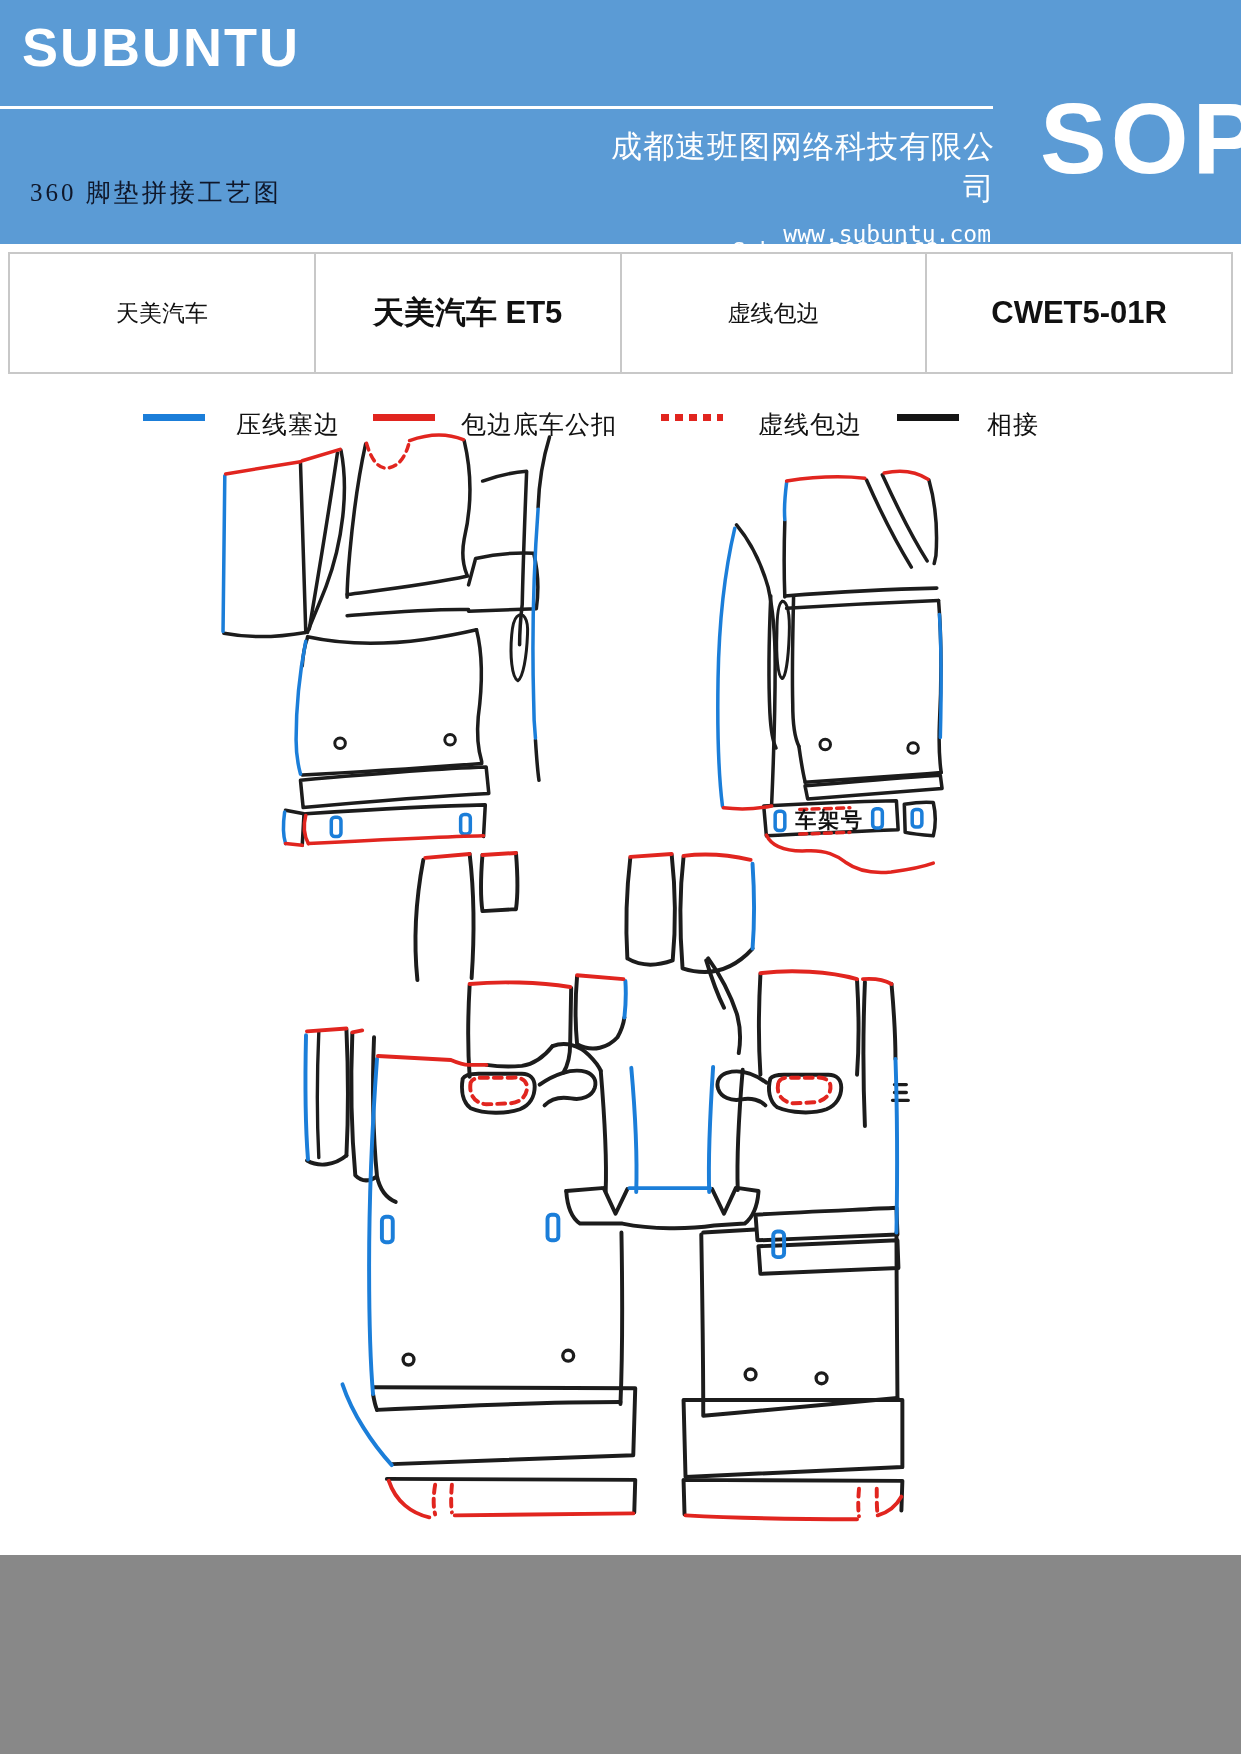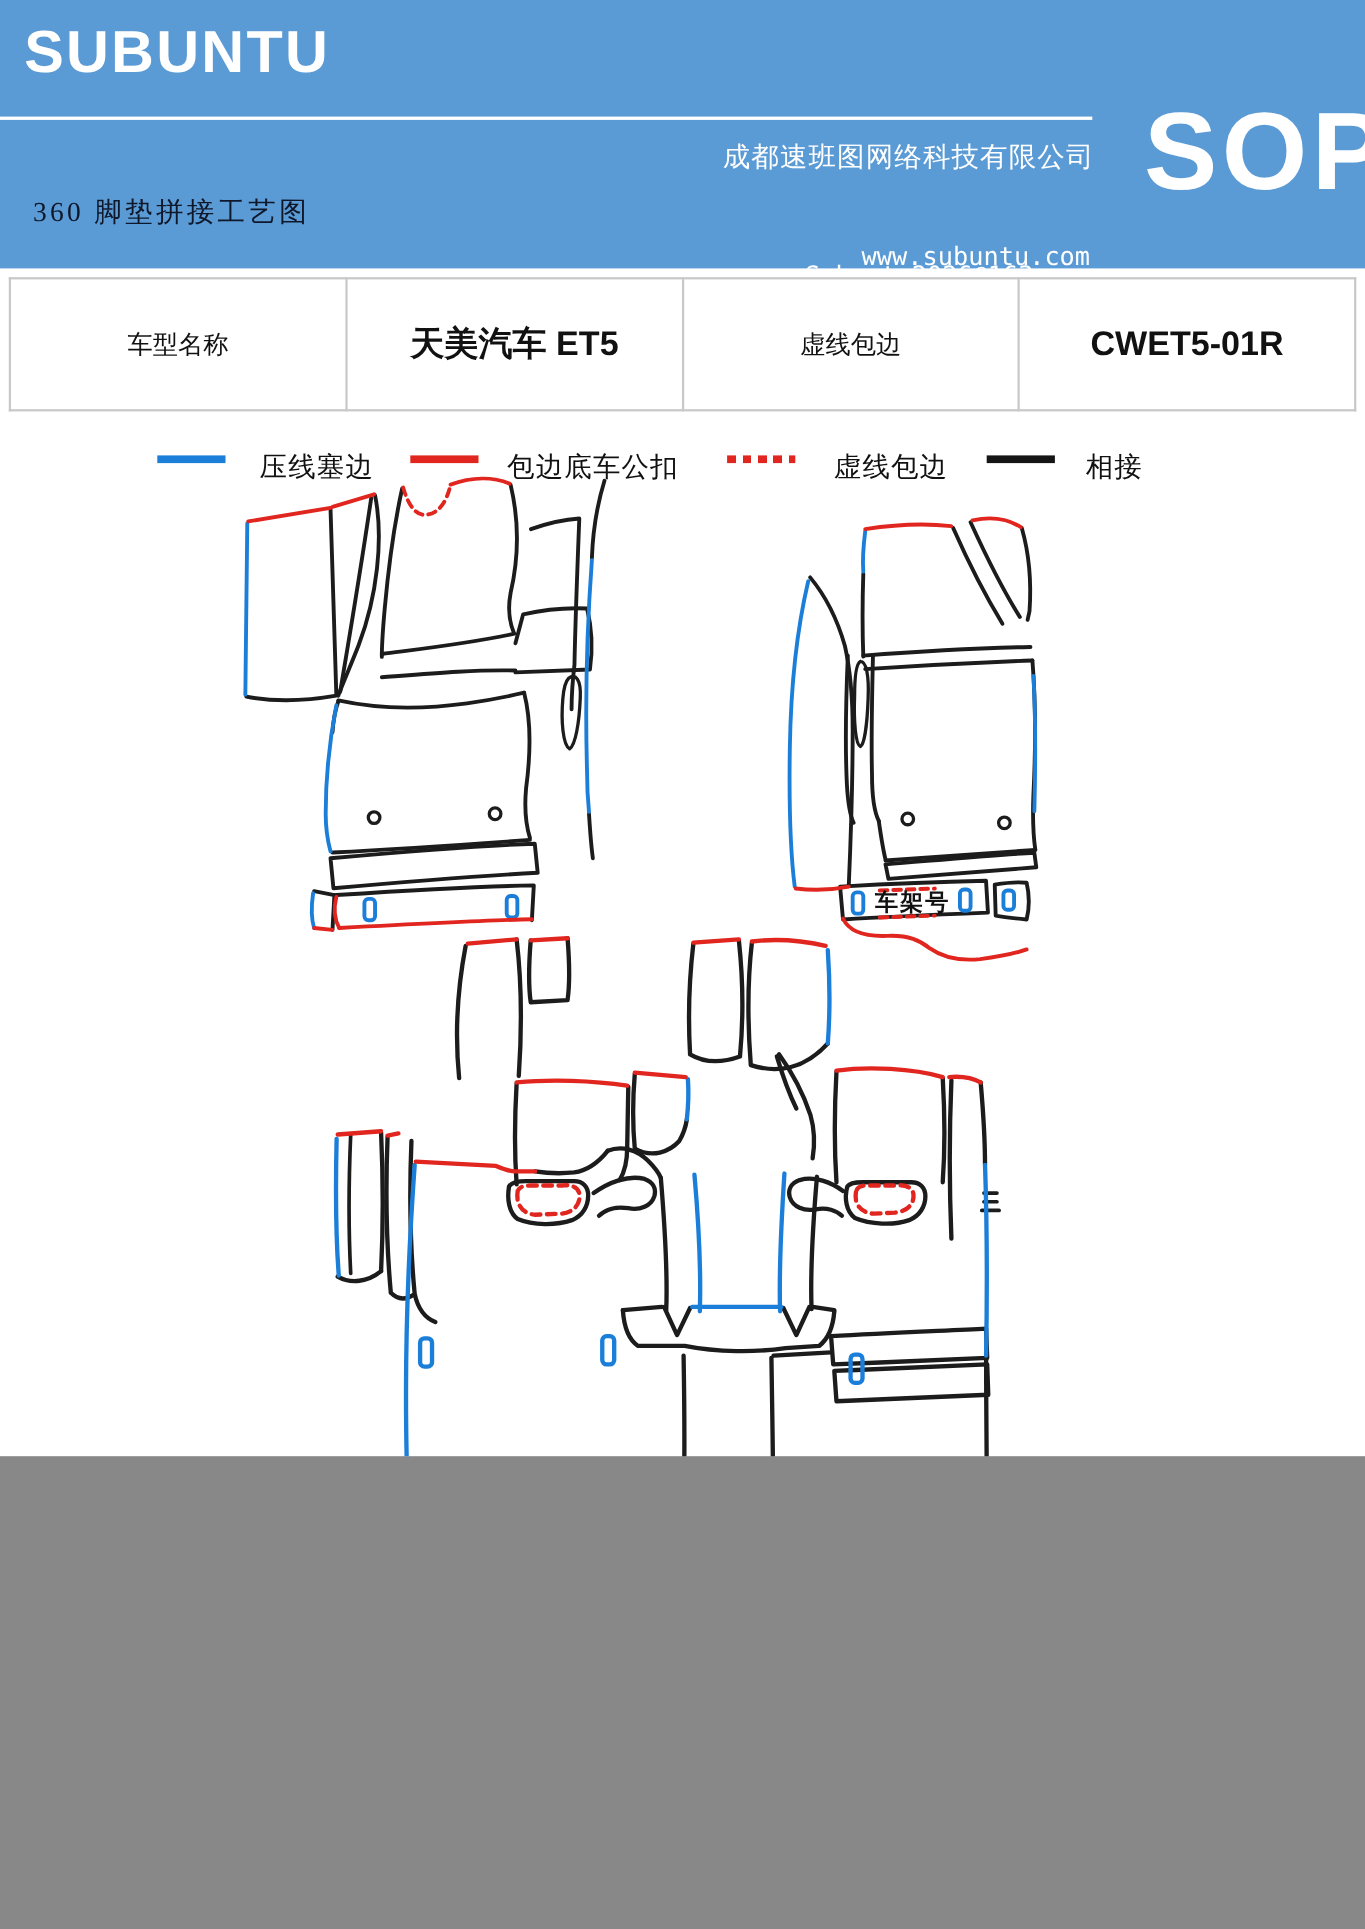--- a/index.html
+++ b/index.html
@@ -1,26 +1,26 @@
 <!DOCTYPE html>
 <html><head>
 <meta charset="utf-8">
 <style>
   html,body{margin:0;padding:0;background:#888;}
-  .page{position:relative;width:1241px;height:1324px;background:#ffffff;overflow:hidden;
+  .page{position:relative;width:1241px;height:1555px;background:#ffffff;overflow:hidden;
         font-family:"DejaVu Sans","Liberation Sans",sans-serif;}
   
   .header{position:absolute;left:0;top:0;width:1241px;height:244px;background:#5b9bd5;}
   .logo{position:absolute;left:22px;top:16px;color:#fff;font-size:54px;font-weight:800;
         letter-spacing:2px;font-family:"Liberation Sans",sans-serif;}
   .hrule{position:absolute;left:0;top:106px;width:993px;height:3px;background:#fff;}
   .doc-title{position:absolute;left:30px;top:176px;color:#0f172a;font-size:25px;letter-spacing:3px;
         font-family:"Liberation Serif","DejaVu Serif",serif;}
   .h-company{position:absolute;left:600px;top:126px;width:395px;text-align:right;color:#fff;
-        font-size:25px;letter-spacing:1px;font-family:"Liberation Serif","DejaVu Serif",serif;}
+        font-size:31px;letter-spacing:1px;font-family:"Liberation Serif","DejaVu Serif",serif;}
   .sop{position:absolute;left:1040px;top:88px;color:#fff;font-size:100px;font-weight:700;
         letter-spacing:4px;font-family:"Liberation Sans",sans-serif;line-height:1;}
   .h-www{position:absolute;left:600px;top:203px;width:395px;text-align:right;color:#fff;
         font-size:23px;font-family:"DejaVu Sans Mono","Liberation Mono",monospace;text-decoration:none;margin-top:18px;}
   .h-www span{border-bottom:2px solid #fff;padding:0 4px 2px 4px;}
   .h-email{position:absolute;left:600px;top:238px;width:395px;text-align:right;color:#fff;
         font-size:23px;font-family:"DejaVu Sans Mono","Liberation Mono",monospace;}
   
   .itable{position:absolute;left:8px;top:252px;width:1225px;height:122px;
         border:2px solid #c8c8c8;border-collapse:collapse;table-layout:fixed;}
@@ -60,21 +60,21 @@
     <div class="doc-title">360 脚垫拼接工艺图</div>
     <div class="h-company">成都速班图网络科技有限公司</div>
     <div class="sop">SOP</div>
     <a class="h-www" href="#"><span>www.subuntu.com</span></a>
     <div class="h-email">Subuntu2026@163.com</div>
   </div>
 
   <table class="itable">
     <tbody>
         <tr>
-      <td class="lab">车型名称</td>
+      <td class="lab">天美汽车</td>
       <td class="val">天美汽车 ET5</td>
       <td class="lab">虚线包边</td>
       <td class="val">CWET5-01R</td>
     </tr>
   </tbody>
     </table>
 
   <div class="legend">
     <div class="lg-sw blue" style="left:143px"></div>
     <div class="lg-tx" style="left:224px">压线塞边</div>

